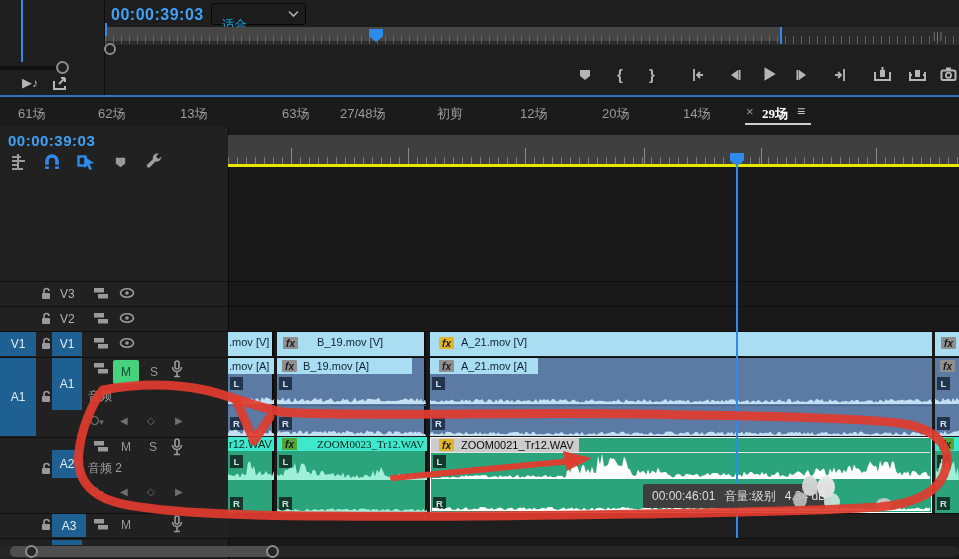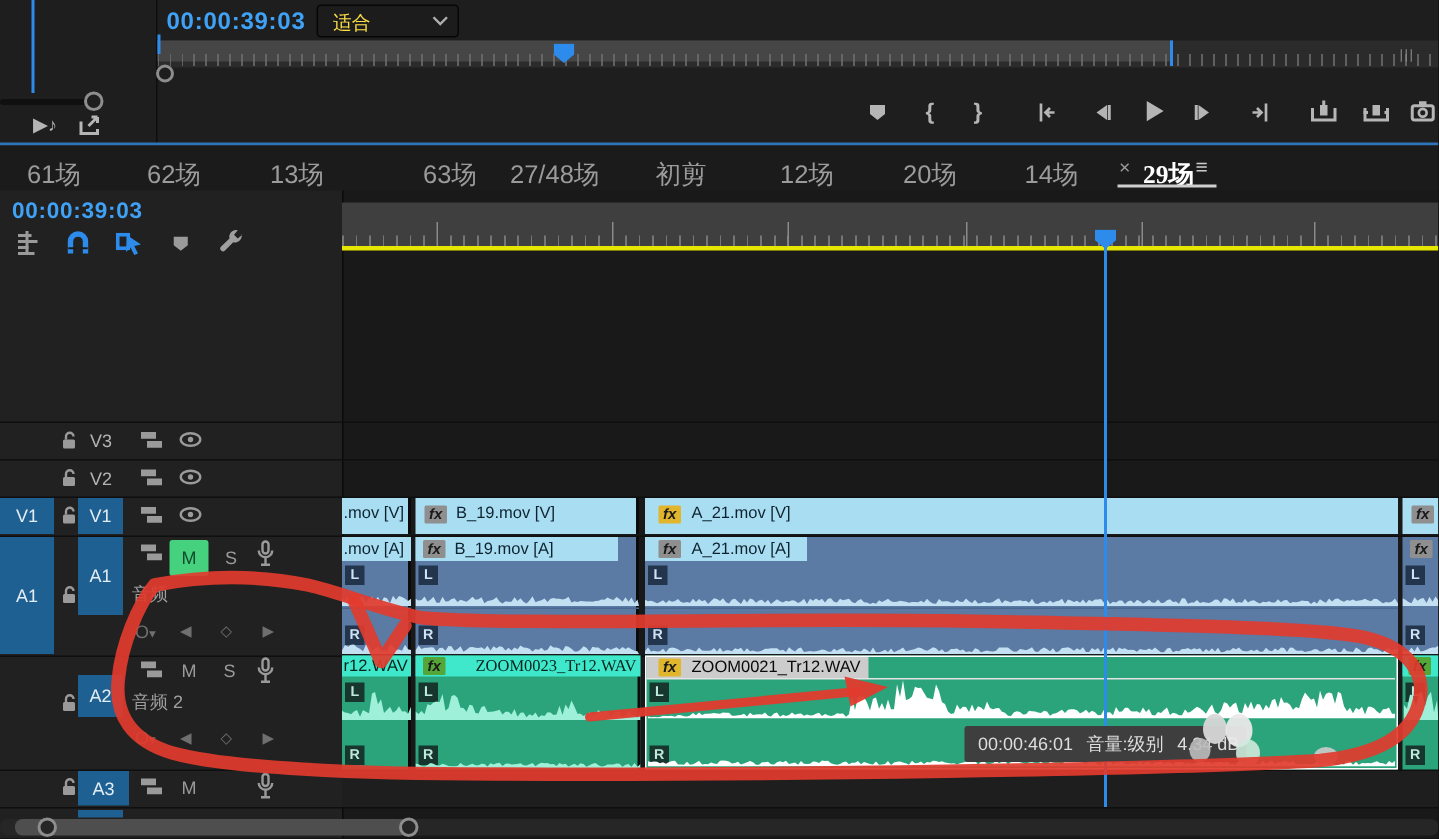--- a/index.html
+++ b/index.html
@@ -4,21 +4,21 @@
 <style>
   * { margin:0; padding:0; box-sizing:border-box; }
   html,body { background:#101010; }
   #stage {
     position:relative; width:959px; height:559px; overflow:hidden;
     background:#1b1b1b; font-family:"Liberation Sans", sans-serif;
     -webkit-font-smoothing:antialiased; cursor:default;
   }
   .abs { position:absolute; white-space:nowrap; }
   .tc { color:#3fa2f7; font-weight:bold; letter-spacing:0.5px; }
-  .tab { color:#9b9b9b; font-size:17px; }
+  .tab { color:#9b9b9b; font-size:13px; }
   .tab.active { color:#ffffff;font-family:Liberation Serif, serif; }
   .clip-label { font-size:11px; color:#0d2430; }
   .badge-sq { width:13px; height:13px; font-size:9.5px; font-weight:bold;
     display:flex; align-items:center; justify-content:center; }
   .fx-badge { width:15px; height:12px; font-size:10px; font-style:italic; font-weight:bold;
     display:flex; align-items:center; justify-content:center; color:#1a1a1a; border-radius:1px;}
   .fx-gray { background:#8f8f8f; }
   .fx-yellow { background:#e2b62c; }
   .fx-green { background:#53a637; }
   .lr-badge { background:#17362e; color:#bfe9da; }
@@ -52,21 +52,21 @@
   <div class="abs" style="left:52px;top:76px;">
     <svg width="16" height="15" viewBox="0 0 16 15">
         <path d="M2,5 V13 H13 V10" fill="none" stroke="#b5b5b5" stroke-width="2"></path>
         <path d="M7,8 L13,2 M13,2 h-4 M13,2 v4" fill="none" stroke="#b5b5b5" stroke-width="2"></path>
       </svg>
   </div>
   <div class="abs" style="left:104px;top:0;width:1px;height:95px;background:#0e0e0e;"></div>
 
   <div class="abs tc" style="left:111px;top:6px;font-size:16px;">00:00:39:03</div>
   <div class="abs" style="left:211px;top:3px;width:95px;height:22px;background:#1c1c1c;border:1px solid #060606;border-radius:3px;">
-    <span class="abs" style="left:10px;top:3px;color:#fde047;font-size:12.5px;">适合</span>
+    <span class="abs" style="left:10px;top:13px;color:#0ea5e9;font-size:12.5px;">适合</span>
     <span class="abs" style="left:76px;top:6px;">
         <svg width="11" height="8" viewBox="0 0 11 8">
           <path d="M1,1.5 L5.5,6 L10,1.5" fill="none" stroke="#b0b0b0" stroke-width="1.6"></path>
         </svg>
       </span>
   </div>
 
   <div class="abs" style="left:105px;top:27px;width:854px;height:18px;background:#2b2b2b;"></div>
   <div class="abs" style="left:105px;top:27px;width:677px;height:14px;background:#464646;"></div>
   <div class="abs ticks2" style="left:105px;top:36px;width:854px;height:8px;opacity:0.8;"></div>
@@ -339,21 +339,21 @@
         <path d="M2.5,7 a4.5,4.5 0 0 0 9,0 M7,12 v4 M4,16.5 h6" fill="none" stroke="#9a9a9a" stroke-width="1.6"></path>
       </svg>
     </div>
   <div class="abs" style="left:52px;top:540px;width:30px;height:5px;background:#1d6091;"></div>
 
   <div class="abs" style="left:228px;top:332px;width:46px;height:24px;background:#a9ddf2;border-right:2px solid #0b0b0b;">
     <span class="clip-label abs" style="left:1px;top:4px;">.mov [V]</span>
   </div>
   <div class="abs" style="left:277px;top:332px;width:149px;height:24px;background:#a9ddf2;border-right:2px solid #0b0b0b;">
     <span class="fx-badge fx-gray abs" style="left:6px;top:5px;">fx</span>
-    <span class="clip-label abs" style="left:27px;top:4px;">B_19.mov [V]</span>
+    <span class="clip-label abs" style="left:40px;top:4px;">B_19.mov [V]</span>
   </div>
   <div class="abs" style="left:430px;top:332px;width:502px;height:24px;background:#a9ddf2;">
     <span class="fx-badge fx-yellow abs" style="left:9px;top:5px;">fx</span>
     <span class="clip-label abs" style="left:31px;top:4px;">A_21.mov [V]</span>
   </div>
   <div class="abs" style="left:935px;top:332px;width:24px;height:24px;background:#a9ddf2;">
     <span class="fx-badge fx-gray abs" style="left:6px;top:5px;">fx</span>
   </div>
 
   <div class="abs" style="left:228px;top:358px;width:46px;height:78px;background:#5b7aa4;border-right:2px solid #0b0b0b;">

